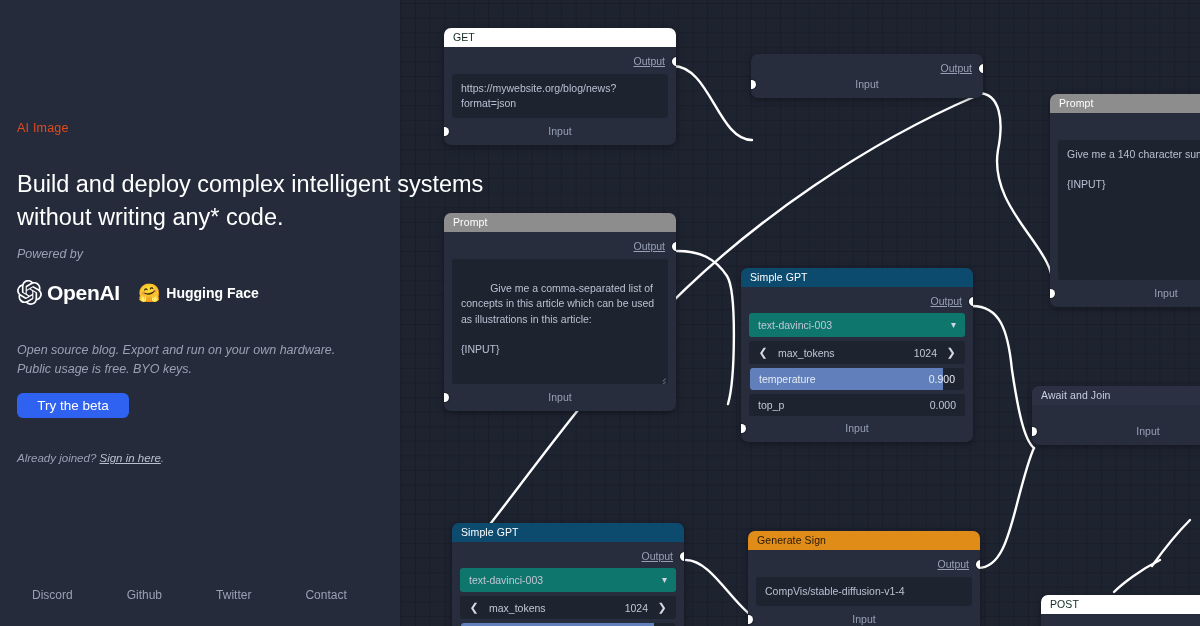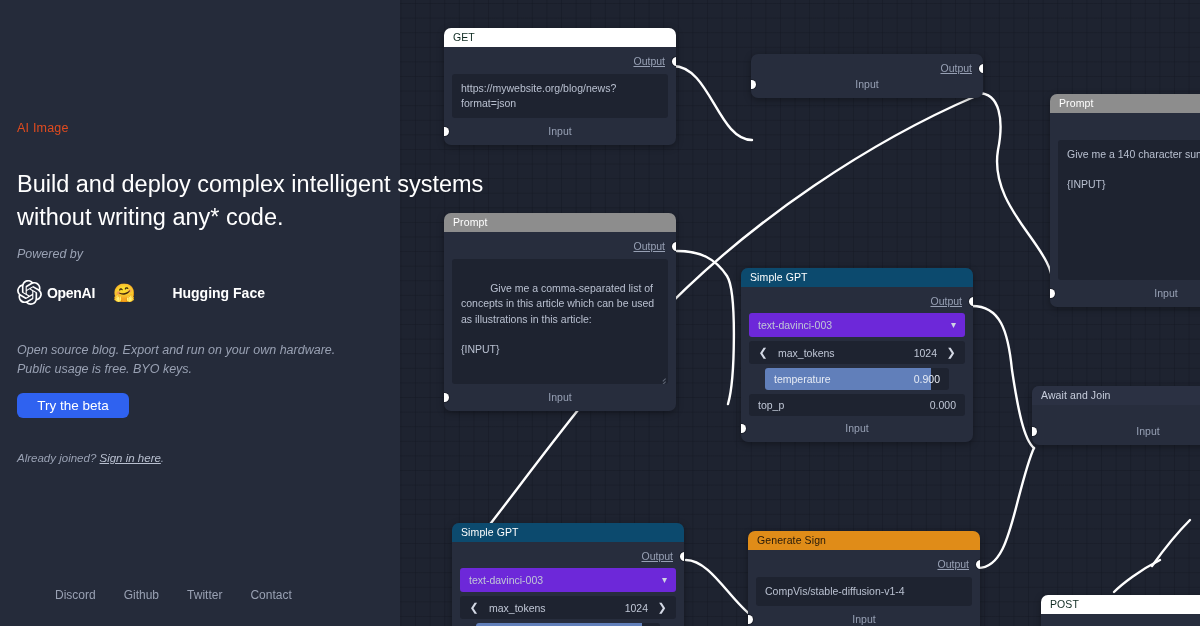--- a/index.html
+++ b/index.html
@@ -77,40 +77,40 @@
     width: 9px; height: 9px; opacity: .55;
   }
   .resize-grip:before, .resize-grip:after {
     content: ""; position: absolute; right: 0; background: #9aa3b6; height: 1px;
   }
   .resize-grip:before { width: 8px; bottom: 1px; transform: rotate(-45deg); transform-origin: right bottom; }
   .resize-grip:after  { width: 4px; bottom: 1px; right: 0; transform: rotate(-45deg); transform-origin: right bottom; top: 4px; }
 
   .select-field {
     display: flex; align-items: center; justify-content: space-between;
-    background: #6d28d9; border-radius: 3px;
+    background: #0f766e; border-radius: 3px;
     padding: 6px 9px; margin: 4px 0;
     font-size: 10.5px; color: #c0c7d6; gap: 28px;
   }
   .chev { font-size: 10px; color: #cfd5e2; line-height: 1; }
 
   .stepper-field {
     display: flex; align-items: center;
     background: #1e2330; border-radius: 3px;
     padding: 5px 8px; margin: 4px 0;
     font-size: 10.5px; color: #c0c7d6;
   }
   .stepper-arrow { color: #d5dae6; font-size: 11px; width: 12px; text-align: center; }
   .stepper-name { flex: 1; padding-left: 9px; }
   .stepper-val { padding-right: 8px; }
 
   .slider-field {
     position: relative; display: flex; align-items: center; justify-content: space-between;
     background: #1e2330; border-radius: 3px;
-    padding: 5px 9px; margin: 4px 16px;
+    padding: 5px 9px; margin: 4px 1px;
     font-size: 10.5px; color: #e6ebf5; overflow: hidden;
   }
   .slider-fill { position: absolute; left: 0; top: 0; bottom: 0; background: #617fba; }
   .slider-name, .slider-val { position: relative; z-index: 2; }
 
   .plain-field {
     display: flex; align-items: center; justify-content: space-between;
     background: #1e2330; border-radius: 3px;
     padding: 5px 9px; margin: 4px 0;
     font-size: 10.5px; color: #c0c7d6;
@@ -132,44 +132,44 @@
     font-size: 23.5px; line-height: 1.42; color: #ffffff; font-weight: 400;
     white-space: pre-line;
     margin-top: 16px;
   }
   .powered {
     position: absolute; left: 17px; top: 247px;
     font-size: 12.5px; color: #9aa2b4; font-style: italic;
   }
   .logos { position: absolute; left: 17px; top: 280px; display: flex; align-items: center; gap: 18px; }
   .logo-openai { display: flex; align-items: center; gap: 5px; }
-  .logo-openai .txt { font-size: 14px; color: #ffffff; font-weight: 700; letter-spacing: -.3px; }
+  .logo-openai .txt { font-size: 21px; color: #ffffff; font-weight: 700; letter-spacing: -.3px; }
   .logo-hf { display: flex; align-items: center; gap: 6px; }
   .logo-hf .emoji { font-size: 18px; line-height: 1; }
-  .logo-hf .txt { font-size: 14px; color: #ffffff; font-weight: 700; margin-left: 31px; }
+  .logo-hf .txt { font-size: 14px; color: #ffffff; font-weight: 700; }
   .blurb {
     position: absolute; left: 17px; top: 341px; width: 360px;
     font-size: 12.5px; line-height: 1.55; color: #99a1b3; font-style: italic;
     white-space: pre-line;
   }
   .cta {
     position: absolute; left: 17px; top: 393px;
     width: 112px; height: 25px; border: none; border-radius: 6px;
     background: #2f62f0; color: #ffffff;
     font-family: "Liberation Sans", sans-serif; font-size: 13.5px;
     cursor: pointer;
   }
   .already {
     position: absolute; left: 17px; top: 452px;
     font-size: 11.5px; color: #99a1b3; font-style: italic;
   }
   .already a { color: #b9c0d0; text-decoration: underline; }
   .footer {
-    position: absolute; left: 55px; top: 588px;
-    display: flex; gap: 28px;
+    position: absolute; left: 32px; top: 588px;
+    display: flex; gap: 54px;
     font-size: 12px; color: #99a1b3;
   }
   .footer a { color: #99a1b3; text-decoration: none; }
 </style>
 </head>
 <body>
 
 <div id="root">
 
   <div id="canvas">

